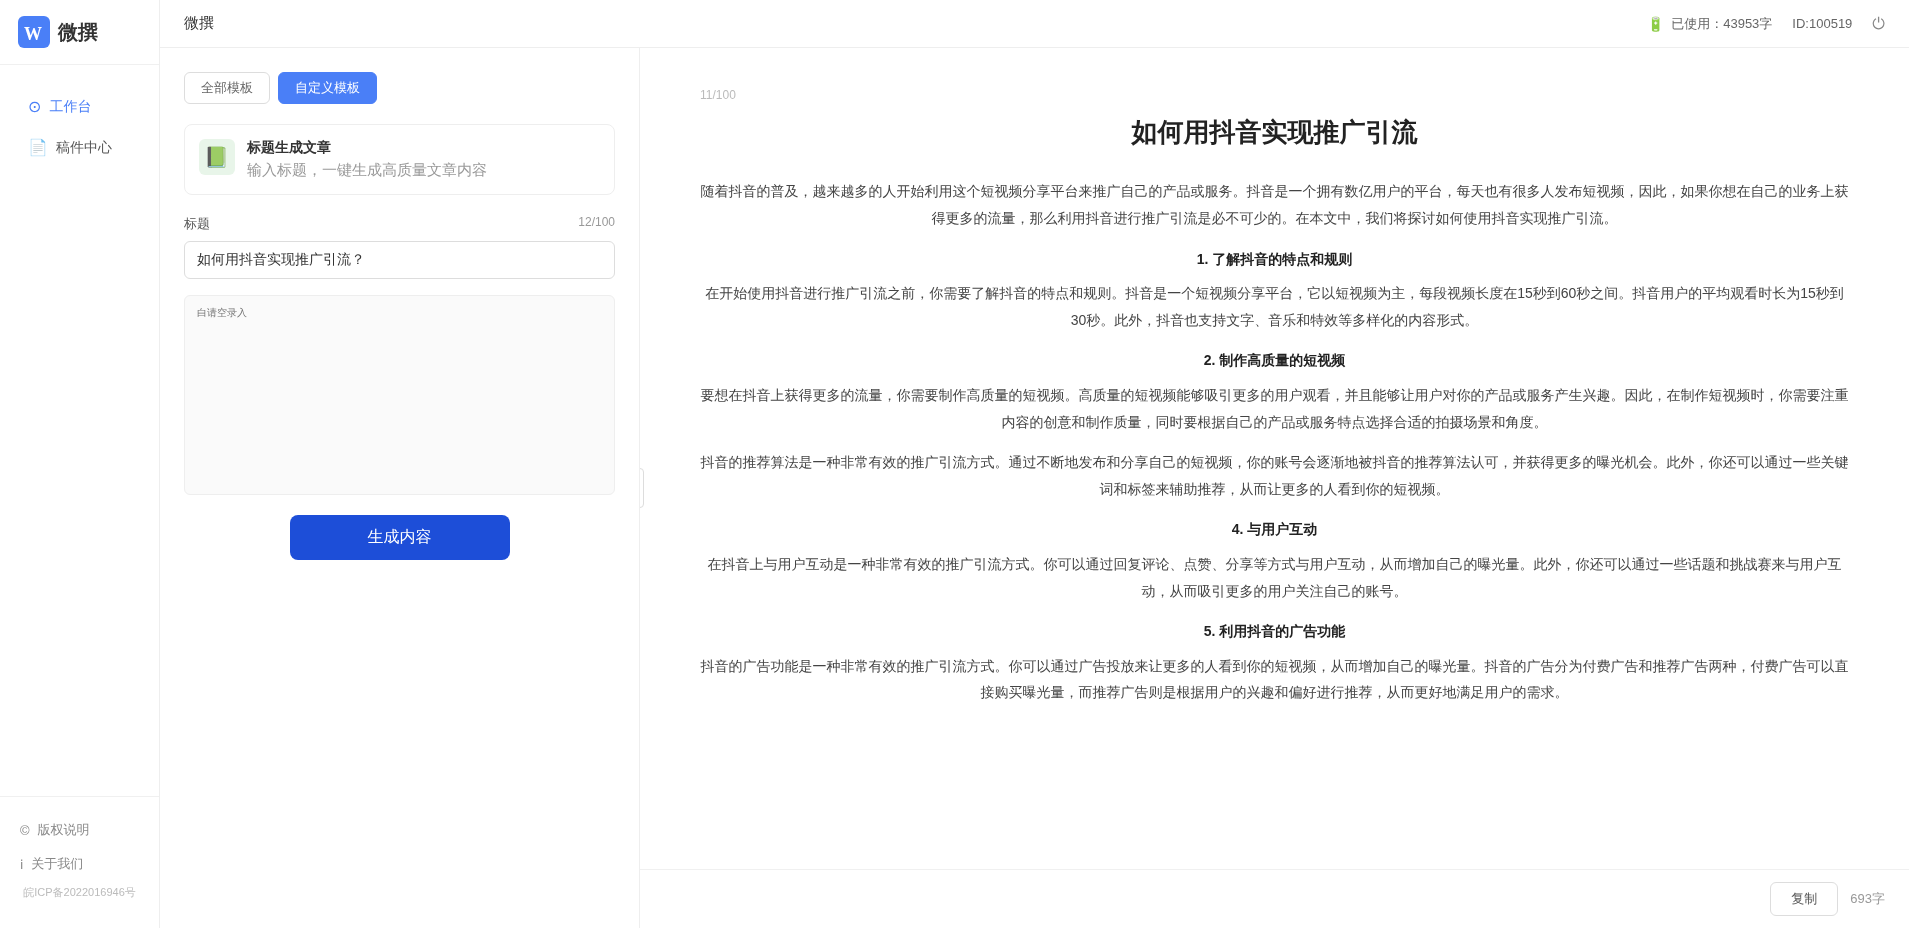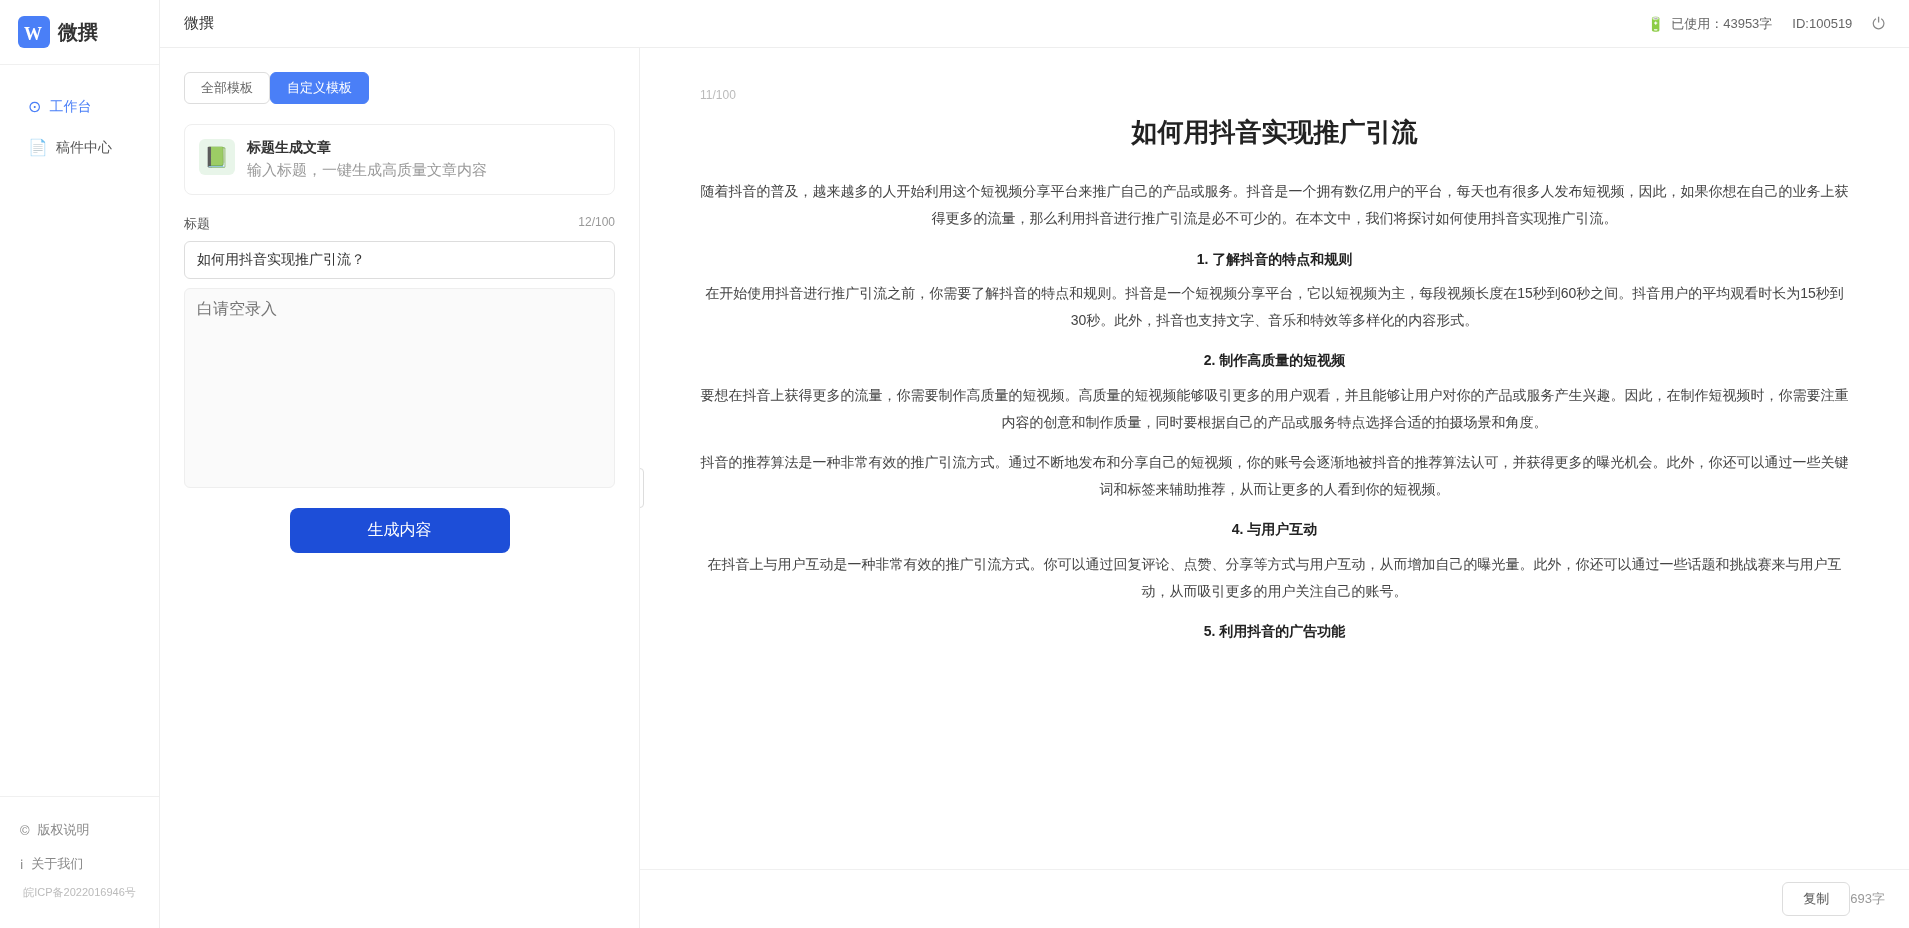--- a/index.html
+++ b/index.html
@@ -122,20 +122,21 @@
       border-right: 1px solid #eee;
       display: flex;
       flex-direction: column;
       padding: 24px;
       flex-shrink: 0;
       overflow-y: auto;
     }
 
     .template-tabs {
       display: flex;
+      gap: 8px;
       margin-bottom: 20px;
     }
     .tab-btn {
       padding: 6px 16px;
       border-radius: 6px;
       border: 1px solid #ddd;
       background: #fff;
       cursor: pointer;
       font-size: 13px;
       color: #666;
@@ -190,25 +191,25 @@
       outline: none;
       resize: none;
     }
 
     .form-textarea {
       width: 100%;
       height: 200px;
       padding: 10px 12px;
       border: 1px solid #eee;
       border-radius: 6px;
-      font-size: 16px;
+      font-size: 10px;
       color: #ccc;
       outline: none;
       resize: none;
-      margin-top: 9px;
+      margin-top: 16px;
       background: #fafafa;
     }
 
     .generate-btn {
       width: 220px;
       padding: 12px 0;
       background: #1d4ed8;
       color: #fff;
       border: none;
       border-radius: 8px;
@@ -277,20 +278,21 @@
     }
     .article-body p { margin-bottom: 14px; }
     .article-body .section-title { font-weight: 600; color: #222; margin-bottom: 8px; margin-top: 4px; }
 
     .article-footer {
       padding: 12px 24px;
       border-top: 1px solid #f0f0f0;
       display: flex;
       align-items: center;
       justify-content: flex-end;
+      gap: 12px;
     }
     .copy-btn {
       padding: 7px 20px;
       border: 1px solid #ddd;
       border-radius: 6px;
       background: #fff;
       font-size: 13px;
       color: #555;
       cursor: pointer;
     }
@@ -388,20 +390,21 @@
 
           <p class="section-title">2.   制作高质量的短视频</p>
           <p>要想在抖音上获得更多的流量，你需要制作高质量的短视频。高质量的短视频能够吸引更多的用户观看，并且能够让用户对你的产品或服务产生兴趣。因此，在制作短视频时，你需要注重内容的创意和制作质量，同时要根据自己的产品或服务特点选择合适的拍摄场景和角度。</p>
 
           <p>抖音的推荐算法是一种非常有效的推广引流方式。通过不断地发布和分享自己的短视频，你的账号会逐渐地被抖音的推荐算法认可，并获得更多的曝光机会。此外，你还可以通过一些关键词和标签来辅助推荐，从而让更多的人看到你的短视频。</p>
 
           <p class="section-title">4.   与用户互动</p>
           <p>在抖音上与用户互动是一种非常有效的推广引流方式。你可以通过回复评论、点赞、分享等方式与用户互动，从而增加自己的曝光量。此外，你还可以通过一些话题和挑战赛来与用户互动，从而吸引更多的用户关注自己的账号。</p>
 
           <p class="section-title">5.   利用抖音的广告功能</p>
+          <p>抖音的广告功能是一种非常有效的推广引流方式。你可以通过广告投放来让更多的人看到你的短视频，从而增加自己的曝光量。抖音的广告分为付费广告和推荐广告两种，付费广告可以直接购买曝光量，而推荐广告则是根据用户的兴趣和偏好进行推荐，从而更好地满足用户的需求。</p>
         </div>
       </div>
 
       <div class="article-footer">
         <button class="copy-btn">复制</button>
         <span class="word-count">693字</span>
       </div>
     </div>
 
   </div>

